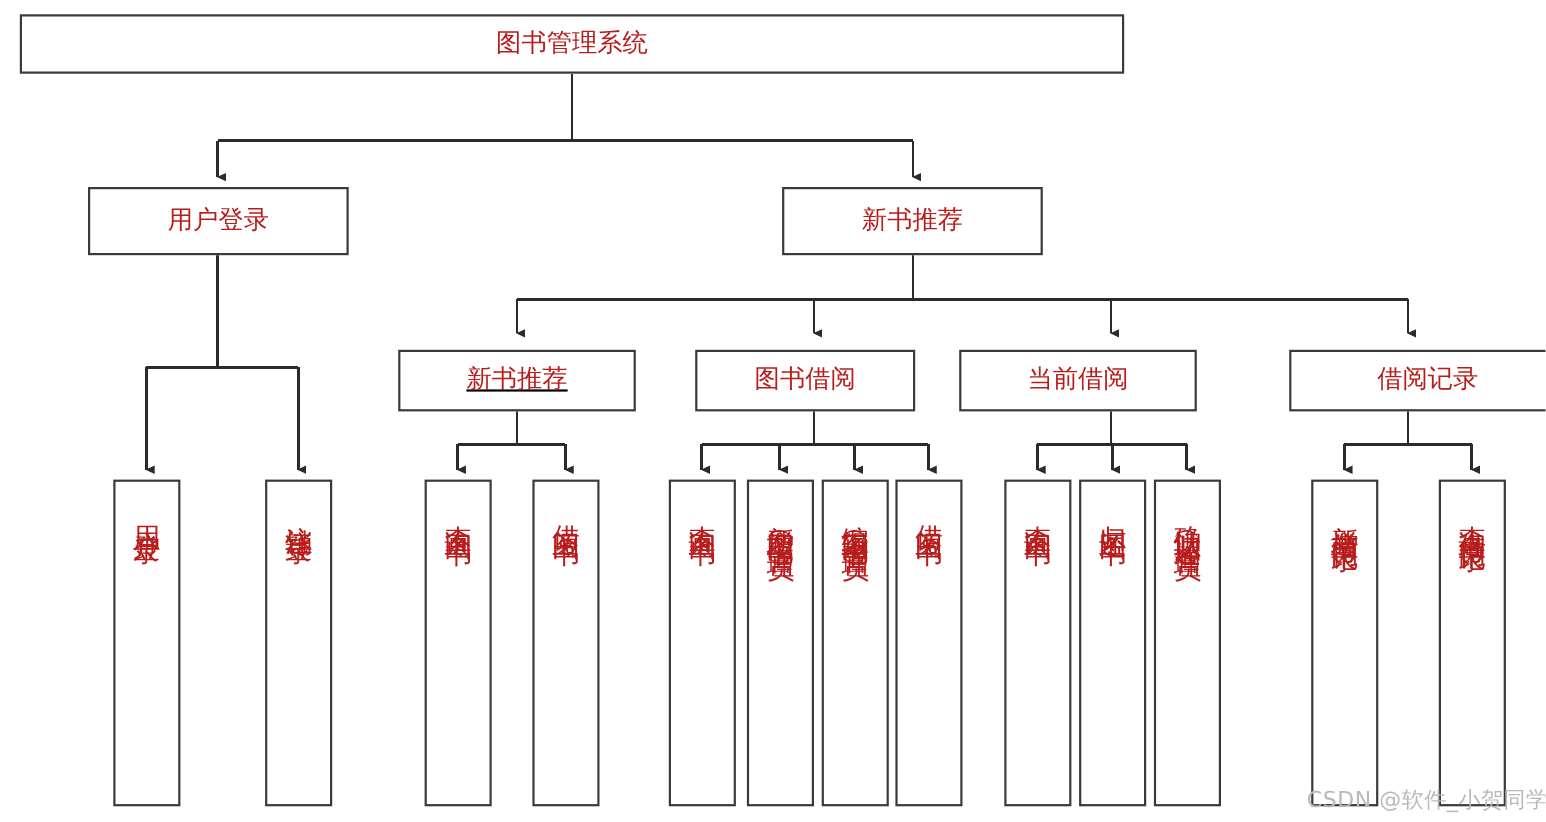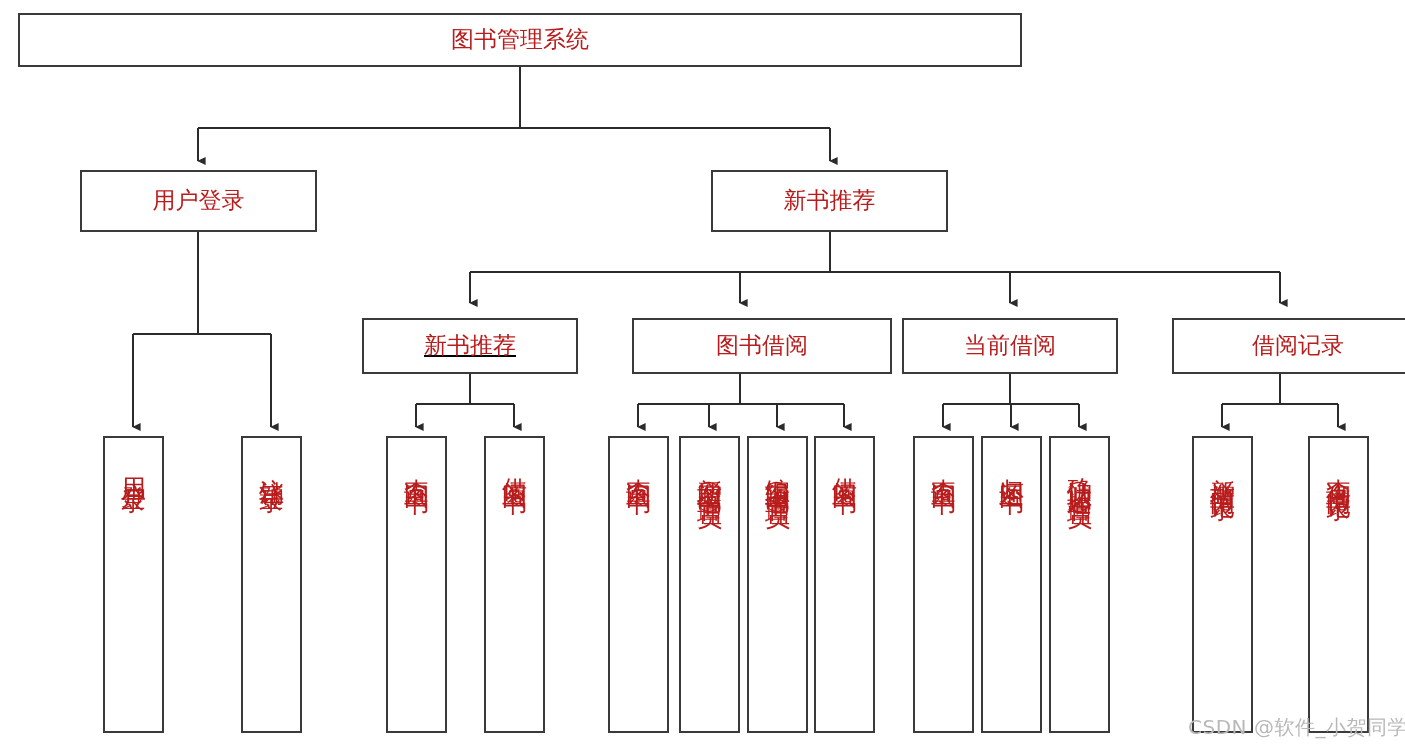--- a/index.html
+++ b/index.html
@@ -133,24 +133,24 @@
   <div class="node horiz" style="left:80px; top:170px; width:237px; height:62px;">
     <span class="label">用户登录</span>
   </div>
   <div class="node horiz" style="left:711px; top:170px; width:237px; height:62px;">
     <span class="label">新书推荐</span>
   </div>
 
   <div class="node horiz" style="left:362px; top:318px; width:216px; height:56px;text-decoration:underline;">
     <span class="label">新书推荐</span>
   </div>
-  <div class="node horiz" style="left:632px; top:318px; width:260px; height:56px;">
+  <div class="node horiz" style="left:632px; top:318px; width:200px; height:56px;">
     <span class="label">图书借阅</span>
   </div>
-  <div class="node horiz" style="left:902px; top:318px; width:216px; height:56px;">
+  <div class="node horiz" style="left:872px; top:318px; width:216px; height:56px;">
     <span class="label">当前借阅</span>
   </div>
   <div class="node horiz" style="left:1172px; top:318px; width:252px; height:56px;">
     <span class="label">借阅记录</span>
   </div>
 
   <div class="node leaf" style="left:103px; top:436px; width:61px; height:297px;">
     <span class="label">用户登录</span>
   </div>
   <div class="node leaf" style="left:241px; top:436px; width:61px; height:297px;">

